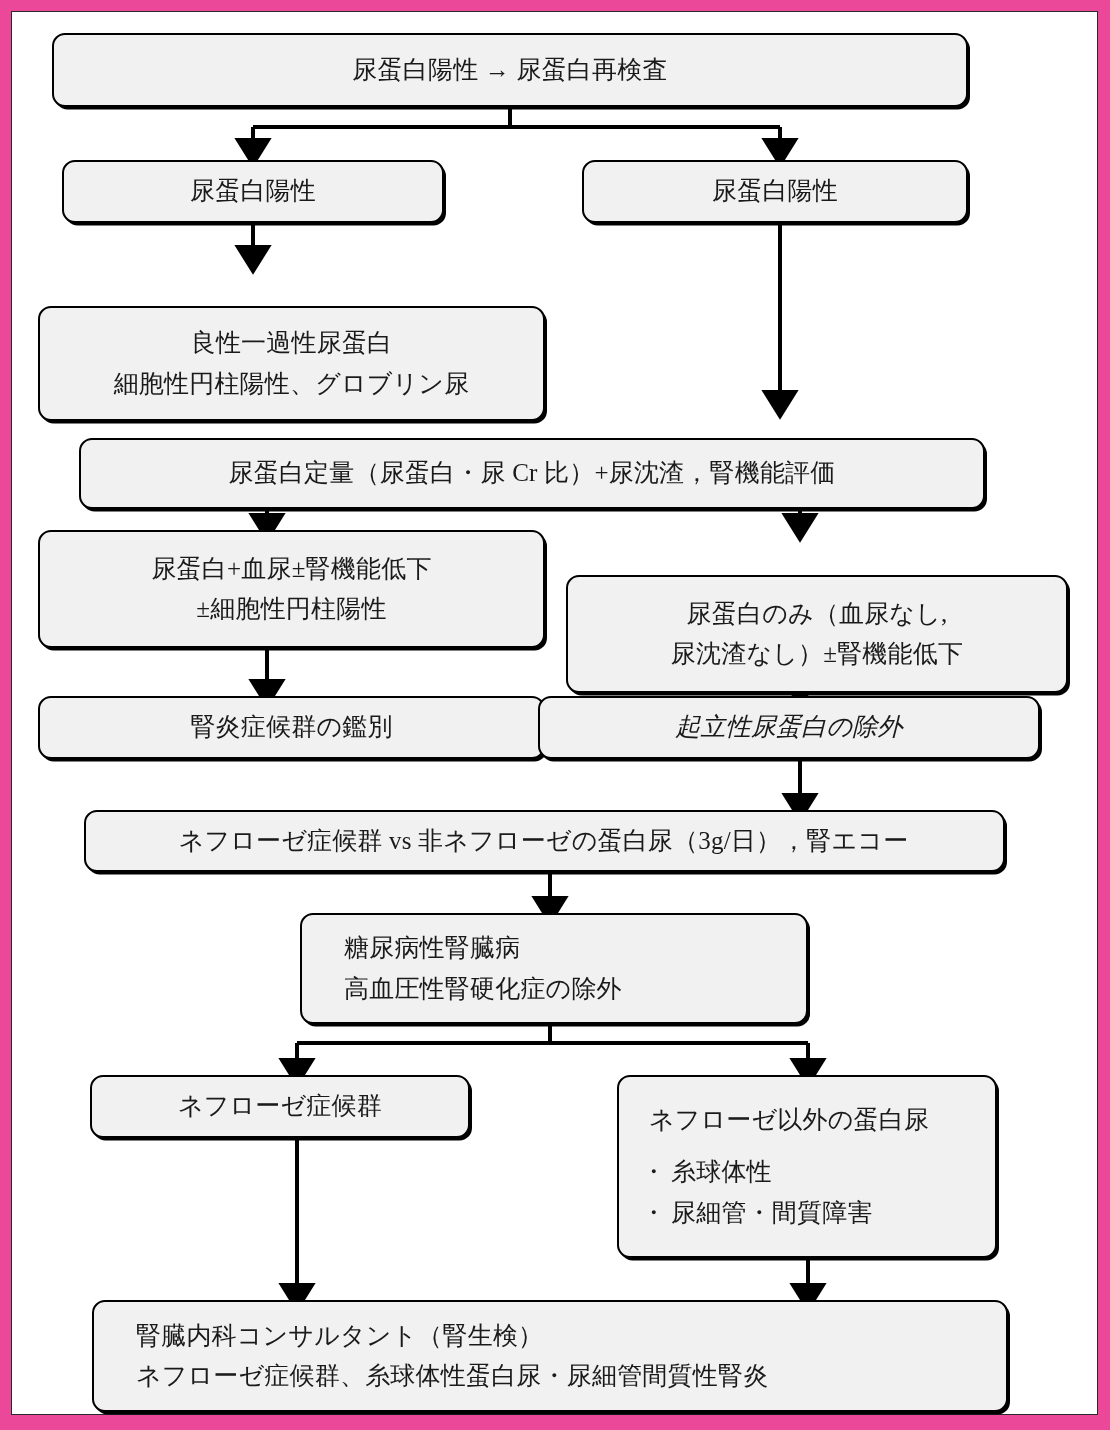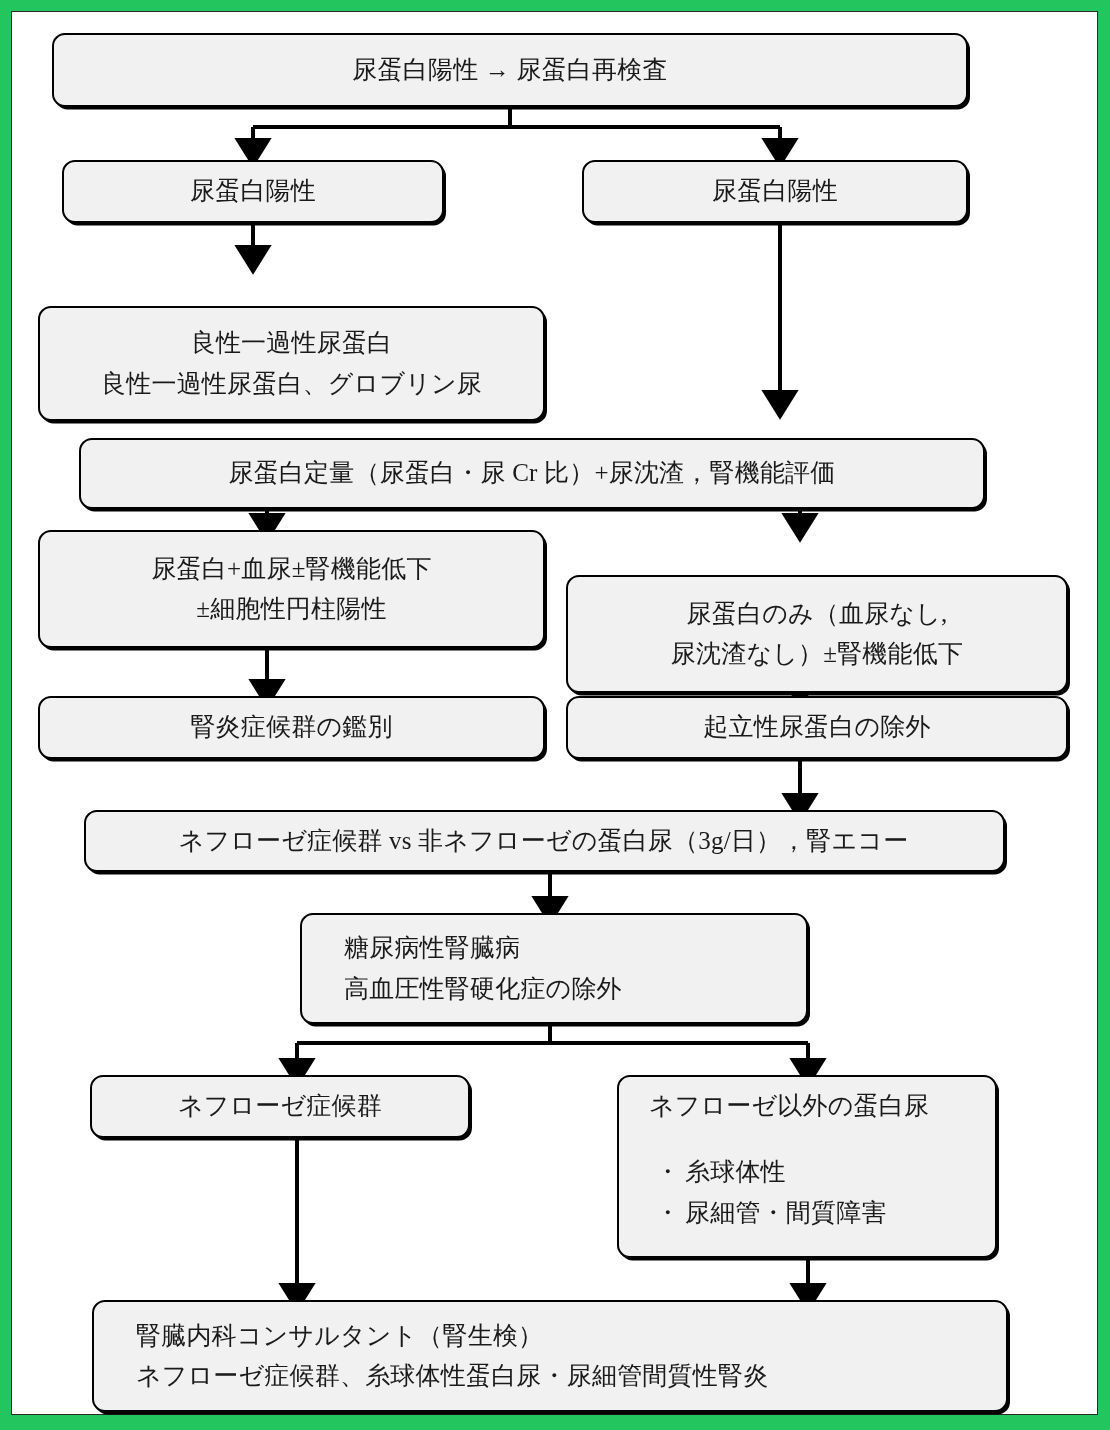--- a/index.html
+++ b/index.html
@@ -8,21 +8,21 @@
     background: #ffffff;
   }
   body {
     font-family: "Liberation Serif", "DejaVu Serif", serif;
     color: #1a1a1a;
   }
   #canvas {
     position: relative;
     width: 1110px;
     height: 1430px;
-    background: #22c55e;
+    background: #ec4899;
     overflow: hidden;
   }
   
   #figure-frame {
     position: absolute;
     left: 11px;
     top: 11px;
     width: 1087px;
     height: 1404px;
     border: 1.6px solid #2a2a2a;
@@ -56,21 +56,21 @@
   .node.left-align {
     align-items: flex-start;
     text-align: left;
     padding-left: 42px;
   }
   .node.list-node {
     align-items: flex-start;
     text-align: left;
     padding-left: 30px;
   }
-  .bullets { margin: 14px; padding: 0; list-style: none; }
+  .bullets { margin: 0; padding: 0; list-style: none; }
   .bullets li {
     white-space: nowrap;
     display: block;
     padding-left: 22px;
     position: relative;
   }
   .bullets li::before {
     content: "\30FB";
     position: absolute;
     left: -8px;
@@ -133,42 +133,42 @@
   <div class="node" style="left:62px; top:160px; width:382px; height:63px;">
     <span class="ln">尿蛋白陽性</span>
   </div>
 
   <div class="node" style="left:582px; top:160px; width:386px; height:63px;">
     <span class="ln">尿蛋白陽性</span>
   </div>
 
   <div class="node" style="left:38px; top:262px; width:507px; height:115px;margin-top:44px;">
     <span class="ln">良性一過性尿蛋白</span>
-    <span class="ln">良性一過性尿蛋白、グロブリン尿</span>
+    <span class="ln">細胞性円柱陽性、グロブリン尿</span>
   </div>
 
   <div class="node" style="left:79px; top:407px; width:906px; height:71px;margin-top:31px;">
     <span class="ln">尿蛋白定量（尿蛋白・尿 Cr 比）+尿沈渣，腎機能評価</span>
   </div>
 
   <div class="node" style="left:38px; top:530px; width:507px; height:118px;">
     <span class="ln">尿蛋白+血尿±腎機能低下</span>
     <span class="ln">±細胞性円柱陽性</span>
   </div>
 
   <div class="node" style="left:566px; top:530px; width:502px; height:118px; max-width:502px;margin-top:45px;">
     <span class="ln">尿蛋白のみ（血尿なし,</span>
     <span class="ln">尿沈渣なし）±腎機能低下</span>
   </div>
 
   <div class="node" style="left:38px; top:696px; width:507px; height:63px;">
     <span class="ln">腎炎症候群の鑑別</span>
   </div>
 
-  <div class="node" style="left:566px; top:696px; width:502px; height:63px;">
+  <div class="node" style="left:538px; top:696px; width:502px; height:63px;font-style:italic;">
     <span class="ln">起立性尿蛋白の除外</span>
   </div>
 
   <div class="node" style="left:84px; top:810px; width:921px; height:62px;padding-left:8px;">
     <span class="ln">ネフローゼ症候群 vs 非ネフローゼの蛋白尿（3g/日），腎エコー</span>
   </div>
 
   <div class="node left-align" style="left:300px; top:913px; width:508px; height:111px;">
     <span class="ln">糖尿病性腎臓病</span>
     <span class="ln">高血圧性腎硬化症の除外</span>

